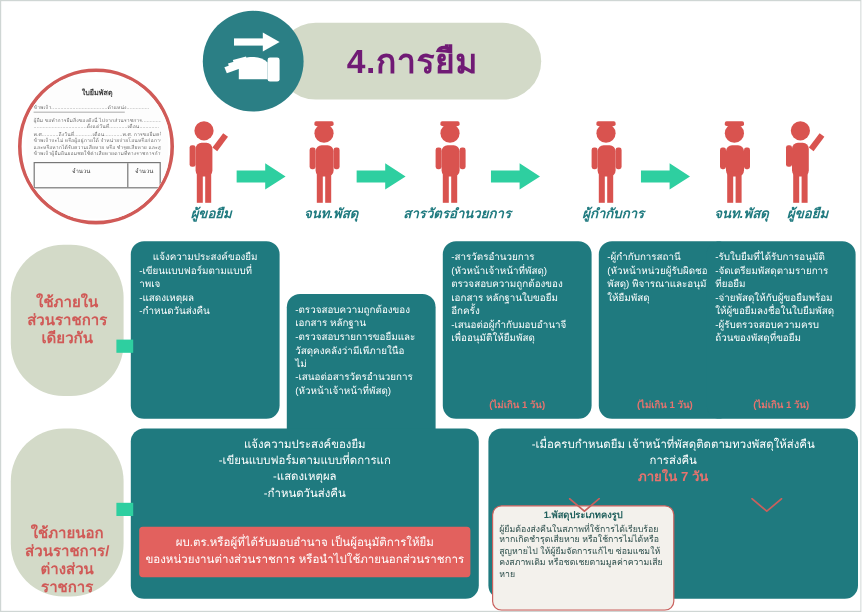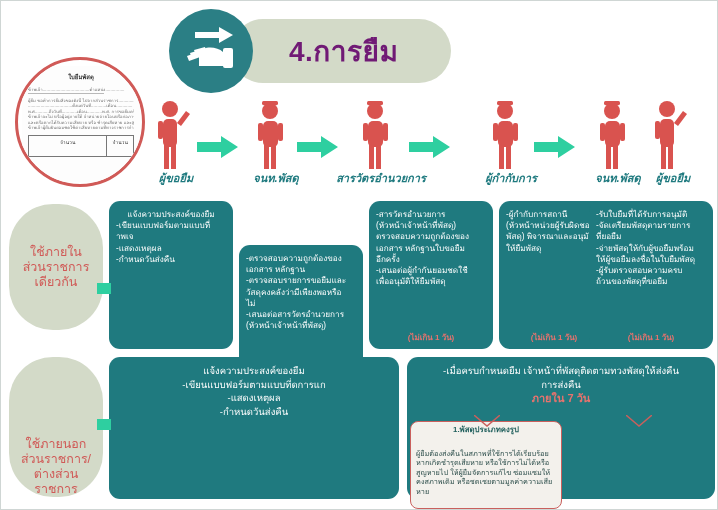--- a/index.html
+++ b/index.html
@@ -151,21 +151,21 @@
   
   .green-pill {
     position: absolute;
     background: #d3dac8;
     border-radius: 44px;
     display: flex;
     align-items: center;
     justify-content: center;
     text-align: center;
     color: #d05a57;
-    font-weight: normal;
+    font-weight: bold;
     font-size: 12.5px;
     line-height: 15px;
     z-index: 3;
   }
   #pill-internal { left: 8px; top: 203px; width: 94px; height: 126px; }
   #pill-external { left: 8px; top: 356px; width: 94px; height: 140px; align-items: flex-end; }
   .pill-connector {
     position: absolute;
     width: 14px;
     height: 11px;
@@ -274,21 +274,21 @@
     box-sizing: border-box;
     color: #2b4d4a;
     font-size: 7.3px;
     line-height: 9.6px;
     overflow: hidden;
   }
   .sub-card .sub-title {
     text-align: center;
     font-weight: bold;
     font-size: 7.8px;
-    margin-bottom: 14px;
+    margin-bottom: 1px;
     color: #1f5f5c;
   }
   #sub-card-1 { left: 409px; width: 152px; }
   #sub-card-2 { left: 561px; width: 152px; }
   .card-notch {
     position: absolute;
     top: 414px;
     width: 26px;
     height: 12px;
     z-index: 6;
@@ -450,34 +450,34 @@
     <div class="ln">-เขียนแบบฟอร์มตามแบบที่</div>
     <div class="ln">  าพเจ</div>
     <div class="ln">-แสดงเหตุผล</div>
     <div class="ln">-กำหนดวันส่งคืน</div>
   </div>
 
   <div class="step-box" id="step-2">
     <div class="ln">-ตรวจสอบความถูกต้องของ</div>
     <div class="ln">  เอกสาร หลักฐาน</div>
     <div class="ln">-ตรวจสอบรายการขอยืมและ</div>
-    <div class="ln">วัสดุคงคลังว่ามีเพียงพอหรือ</div>
+    <div class="ln">วัสดุคงคลังว่ามีเพีภายในือ</div>
     <div class="ln">ไม่</div>
     <div class="ln">-เสนอต่อสารวัตรอำนวยการ</div>
     <div class="ln">(หัวหน้าเจ้าหน้าที่พัสดุ)</div>
     <div class="step-note">(ไม่เกิน 1 วัน)</div>
   </div>
 
   <div class="step-box" id="step-3">
     <div class="ln">-สารวัตรอำนวยการ</div>
     <div class="ln">(หัวหน้าเจ้าหน้าที่พัสดุ)</div>
     <div class="ln">  ตรวจสอบความถูกต้องของ</div>
     <div class="ln">เอกสาร หลักฐานใบขอยืม</div>
     <div class="ln">อีกครั้ง</div>
-    <div class="ln">-เสนอต่อผู้กำกันยอมชดใชี</div>
+    <div class="ln">-เสนอต่อผู้กำกับมอบอำนาจี</div>
     <div class="ln">เพื่ออนุมัติให้ยืมพัสดุ</div>
     <div class="step-note">(ไม่เกิน 1 วัน)</div>
   </div>
 
   <div class="step-box" id="step-4">
     <div class="ln">-ผู้กำกับการสถานี</div>
     <div class="ln">(หัวหน้าหน่วยผู้รับผิดชอบ</div>
     <div class="ln">พัสดุ) พิจารณาและอนุมัติ</div>
     <div class="ln">ให้ยืมพัสดุ</div>
     <div class="step-note">(ไม่เกิน 1 วัน)</div>
@@ -492,20 +492,24 @@
     <div class="ln">-ผู้รับตรวจสอบความครบ</div>
     <div class="ln">ถ้วนของพัสดุที่ขอยืม</div>
     <div class="step-note">(ไม่เกิน 1 วัน)</div>
   </div>
 
   <div id="bottom-left-box">
     <div>แจ้งความประสงค์ของยืม</div>
     <div>-เขียนแบบฟอร์มตามแบบที่ดการแก</div>
     <div>-แสดงเหตุผล</div>
     <div>-กำหนดวันส่งคืน</div>
+    <div class="red-strip">
+      <div>ผบ.ตร.หรือผู้ที่ได้รับมอบอำนาจ  เป็นผู้อนุมัติการให้ยืม</div>
+      <div>ของหน่วยงานต่างส่วนราชการ หรือนำไปใช้ภายนอกส่วนราชการ</div>
+    </div>
   </div>
 
   <div id="return-box">
     <div>-เมื่อครบกำหนดยืม  เจ้าหน้าที่พัสดุติดตามทวงพัสดุให้ส่งคืน</div>
     <div>การส่งคืน</div>
     <div class="return-emph">ภายใน 7 วัน</div>
   </div>
 
   <svg class="card-notch" style="left:473px;" viewBox="0 0 26 12">
     <path d="M0 0 L13 11 L26 0" fill="none" stroke="#c9605d" stroke-width="1.4"></path>

